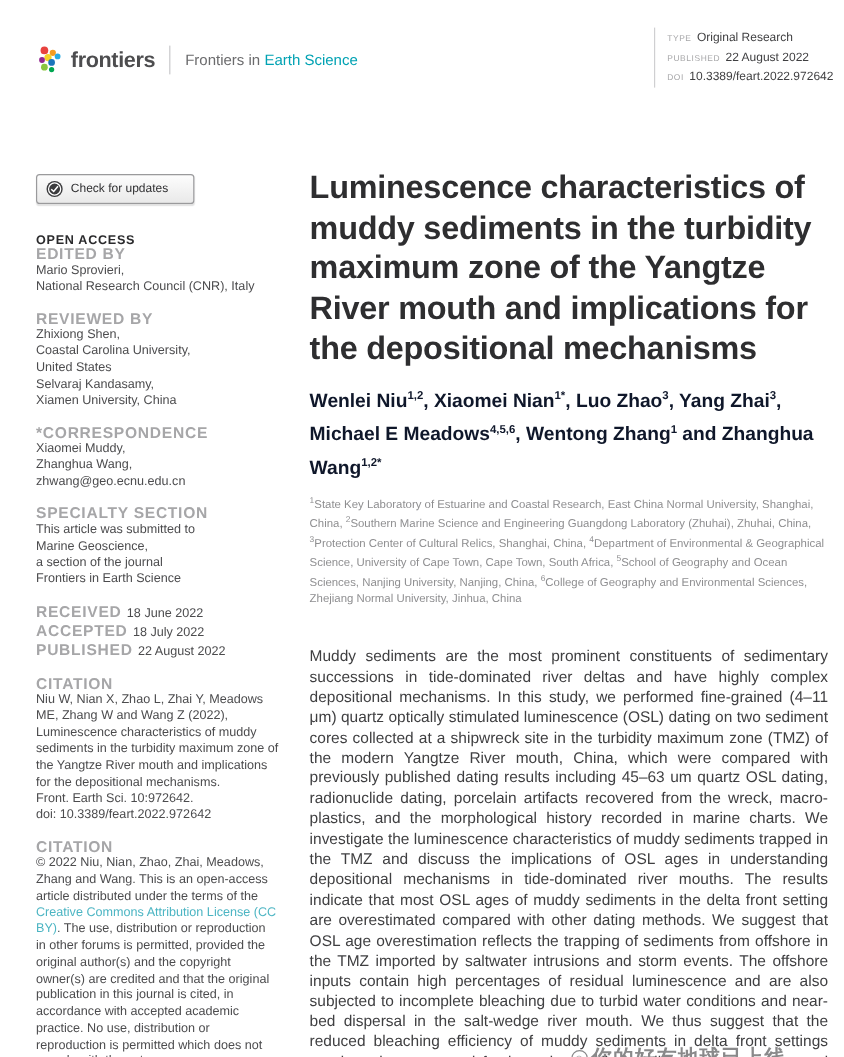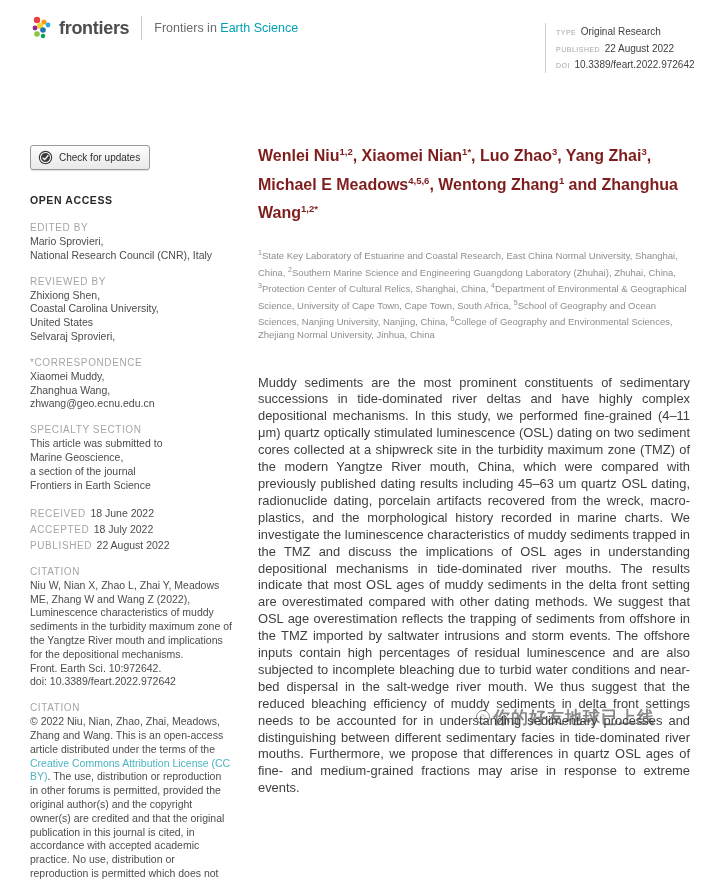--- a/index.html
+++ b/index.html
@@ -4,60 +4,60 @@
 <style>
   * { margin:0; padding:0; box-sizing:border-box; }
   html,body { background:#ffffff; }
   body { font-family:"Liberation Sans", sans-serif; }
   #page {
     position:relative; width:703px; height:881px; background:#fff;
     overflow:hidden; color:#3f3f41;
   }
 
   
-  .hdr-left { position:absolute; left:30px; top:16px; display:flex; align-items:center; }
+  .hdr-left { position:absolute; left:30px; top:38px; display:flex; align-items:center; }
   .logo-icon { width:22px; height:24px; margin-right:7px; }
   .wordmark { font-size:18px; font-weight:bold; color:#4d4d4f; letter-spacing:-0.3px; }
   .hdr-divider { width:1px; height:24px; background:#c9c9cb; margin:0 12px; }
   .journal-line { font-size:12.5px; color:#6b6b6d; }
   .journal-name { color:#00a2b3; }
 
   .hdr-meta {
     position:absolute; left:545px; top:23px; border-left:1px solid #cfcfd1;
     padding-left:10px; width:150px;
   }
   .meta-row { line-height:13.5px; white-space:nowrap; }
   .meta-label { font-size:7px; color:#a6a6a8; letter-spacing:0.5px; }
   .meta-value { font-size:10px; color:#3f3f41;margin-top:36px; }
 
   
   .sidebar { position:absolute; left:30px; top:145px; width:202px; }
   .btn-updates {
     display:inline-flex; align-items:center; gap:6px;
     border:1px solid #9a9a9c; border-radius:3px;
     background:linear-gradient(#fdfdfd,#e9e9e9);
-    padding:4px 9px 4px 7px; cursor:pointer;
+    padding:4px 21px 4px 7px; cursor:pointer;
     font-size:10px; color:#2f2f31; margin-bottom:24px;
     box-shadow:0 1px 1px rgba(0,0,0,0.12);
   }
-  .open-access { font-size:10.5px; font-weight:bold; color:#2b2b2d; letter-spacing:0.6px; margin-bottom:16px; }
+  .open-access { font-size:10.5px; font-weight:bold; color:#2b2b2d; letter-spacing:0.6px; margin-bottom:0; }
   .sb-section { margin-bottom:13px; }
-  .sb-label { font-size:10px; color:#a6a6a8; letter-spacing:0.6px; line-height:12px; margin-bottom:1px; }
+  .sb-label { font-size:13px; color:#a6a6a8; letter-spacing:0.6px; line-height:12px; margin-bottom:1px;font-weight:bold; }
   .sb-line { font-size:10.5px; color:#4c4c4e; line-height:13.8px; }
   .sb-inline { line-height:13.8px; }
   .sb-inline .sb-label { display:inline; margin:0; }
   .sb-inline .sb-val { font-size:10.5px; color:#4c4c4e; }
   .sb-text { font-size:10.5px; color:#4c4c4e; line-height:13.8px; }
   .italic { }
   .cc-link { color:#4cb5c3; cursor:pointer; }
 
   
   .main { position:absolute; left:258px; top:140px; width:432px; }
   .title { font-size:27px; line-height:33.5px; font-weight:600; color:#2e2e30; letter-spacing:-0.2px; margin-bottom:11px; }
-  .authors { font-size:16px; line-height:24px; font-weight:600; color:#7f1d1d; margin-bottom:21px; }
+  .authors { font-size:16px; line-height:24px; font-weight:600; color:#0f172a; margin-bottom:7px; }
   .authors sup { font-size:9.5px; font-weight:600; }
   .affiliations { font-size:9.5px; line-height:13.3px; color:#8e8e90; margin-bottom:33px; }
   .affiliations sup { font-size:7px; }
   .abstract-wrap { position:relative; }
   .abstract { font-size:12.9px; line-height:16.9px; color:#3f3f41; text-align:justify; }
 
   
   .watermark {
     position:absolute; left:218px; top:331px; display:flex; align-items:center; gap:3px;
     color:rgba(64,64,66,0.62); font-weight:bold; font-size:17px; letter-spacing:1px;
@@ -113,21 +113,22 @@
       <div class="sb-label">EDITED BY</div>
       <div class="sb-line">Mario Sprovieri,</div>
       <div class="sb-line">National Research Council (CNR), Italy</div>
     </div>
 
     <div class="sb-section">
       <div class="sb-label">REVIEWED BY</div>
       <div class="sb-line">Zhixiong Shen,</div>
       <div class="sb-line">Coastal Carolina University,</div>
       <div class="sb-line">United States</div>
-      <div class="sb-line">Selvaraj Sprovieri,</div>
+      <div class="sb-line">Selvaraj Kandasamy,</div>
+      <div class="sb-line">Xiamen University, China</div>
     </div>
 
     <div class="sb-section">
       <div class="sb-label">*CORRESPONDENCE</div>
       <div class="sb-line">Xiaomei Muddy,</div>
       <div class="sb-line">Zhanghua Wang,</div>
       <div class="sb-line">zhwang@geo.ecnu.edu.cn</div>
     </div>
 
     <div class="sb-section">
@@ -149,20 +150,21 @@
       <div class="sb-text"><span>Niu W, Nian X, Zhao L, Zhai Y, Meadows ME, Zhang W and Wang Z (2022), Luminescence characteristics of muddy sediments in the turbidity maximum zone of the Yangtze River mouth and implications for the depositional mechanisms.</span><br><span class="italic">Front. Earth Sci.</span><span> 10:972642.</span><br><span>doi: 10.3389/feart.2022.972642</span></div>
     </div>
 
     <div class="sb-section">
       <div class="sb-label">CITATION</div>
       <div class="sb-text"><span>© 2022 Niu, Nian, Zhao, Zhai, Meadows, Zhang and Wang. This is an open-access article distributed under the terms of the </span><span class="cc-link">Creative Commons Attribution License (CC BY)</span><span>. The use, distribution or reproduction in other forums is permitted, provided the original author(s) and the copyright owner(s) are credited and that the original publication in this journal is cited, in accordance with accepted academic practice. No use, distribution or reproduction is permitted which does not comply with these terms.</span></div>
     </div>
   </div>
 
   <div class="main">
+    <div class="title">Luminescence characteristics of muddy sediments in the turbidity maximum zone of the Yangtze River mouth and implications for the depositional mechanisms</div>
 
     <div class="authors"><span><span></span><span>Wenlei Niu</span><sup>1,2</sup></span><span><span>, </span><span>Xiaomei Nian</span><sup>1*</sup></span><span><span>, </span><span>Luo Zhao</span><sup>3</sup></span><span><span>, </span><span>Yang Zhai</span><sup>3</sup></span><span><span>, </span><span>Michael E Meadows</span><sup>4,5,6</sup></span><span><span>, </span><span>Wentong Zhang</span><sup>1</sup></span><span><span> and </span><span>Zhanghua Wang</span><sup>1,2*</sup></span></div>
 
     <div class="affiliations"><span><sup>1</sup><span>State Key Laboratory of Estuarine and Coastal Research, East China Normal University, Shanghai, China, </span></span><span><sup>2</sup><span>Southern Marine Science and Engineering Guangdong Laboratory (Zhuhai), Zhuhai, China, </span></span><span><sup>3</sup><span>Protection Center of Cultural Relics, Shanghai, China, </span></span><span><sup>4</sup><span>Department of Environmental &amp; Geographical Science, University of Cape Town, Cape Town, South Africa, </span></span><span><sup>5</sup><span>School of Geography and Ocean Sciences, Nanjing University, Nanjing, China, </span></span><span><sup>6</sup><span>College of Geography and Environmental Sciences, Zhejiang Normal University, Jinhua, China</span></span></div>
 
     <div class="abstract-wrap">
       <div class="abstract">Muddy sediments are the most prominent constituents of sedimentary successions in tide-dominated river deltas and have highly complex depositional mechanisms. In this study, we performed fine-grained (4–11 μm) quartz optically stimulated luminescence (OSL) dating on two sediment cores collected at a shipwreck site in the turbidity maximum zone (TMZ) of the modern Yangtze River mouth, China, which were compared with previously published dating results including 45–63 um quartz OSL dating, radionuclide dating, porcelain artifacts recovered from the wreck, macro-plastics, and the morphological history recorded in marine charts. We investigate the luminescence characteristics of muddy sediments trapped in the TMZ and discuss the implications of OSL ages in understanding depositional mechanisms in tide-dominated river mouths. The results indicate that most OSL ages of muddy sediments in the delta front setting are overestimated compared with other dating methods. We suggest that OSL age overestimation reflects the trapping of sediments from offshore in the TMZ imported by saltwater intrusions and storm events. The offshore inputs contain high percentages of residual luminescence and are also subjected to incomplete bleaching due to turbid water conditions and near-bed dispersal in the salt-wedge river mouth. We thus suggest that the reduced bleaching efficiency of muddy sediments in delta front settings needs to be accounted for in understanding sedimentary processes and distinguishing between different sedimentary facies in tide-dominated river mouths. Furthermore, we propose that differences in quartz OSL ages of fine- and medium-grained fractions may arise in response to extreme events.</div>
       <div class="watermark">
         <span class="wm-badge">☺</span>
         <span>你的好友地球已上线</span>

